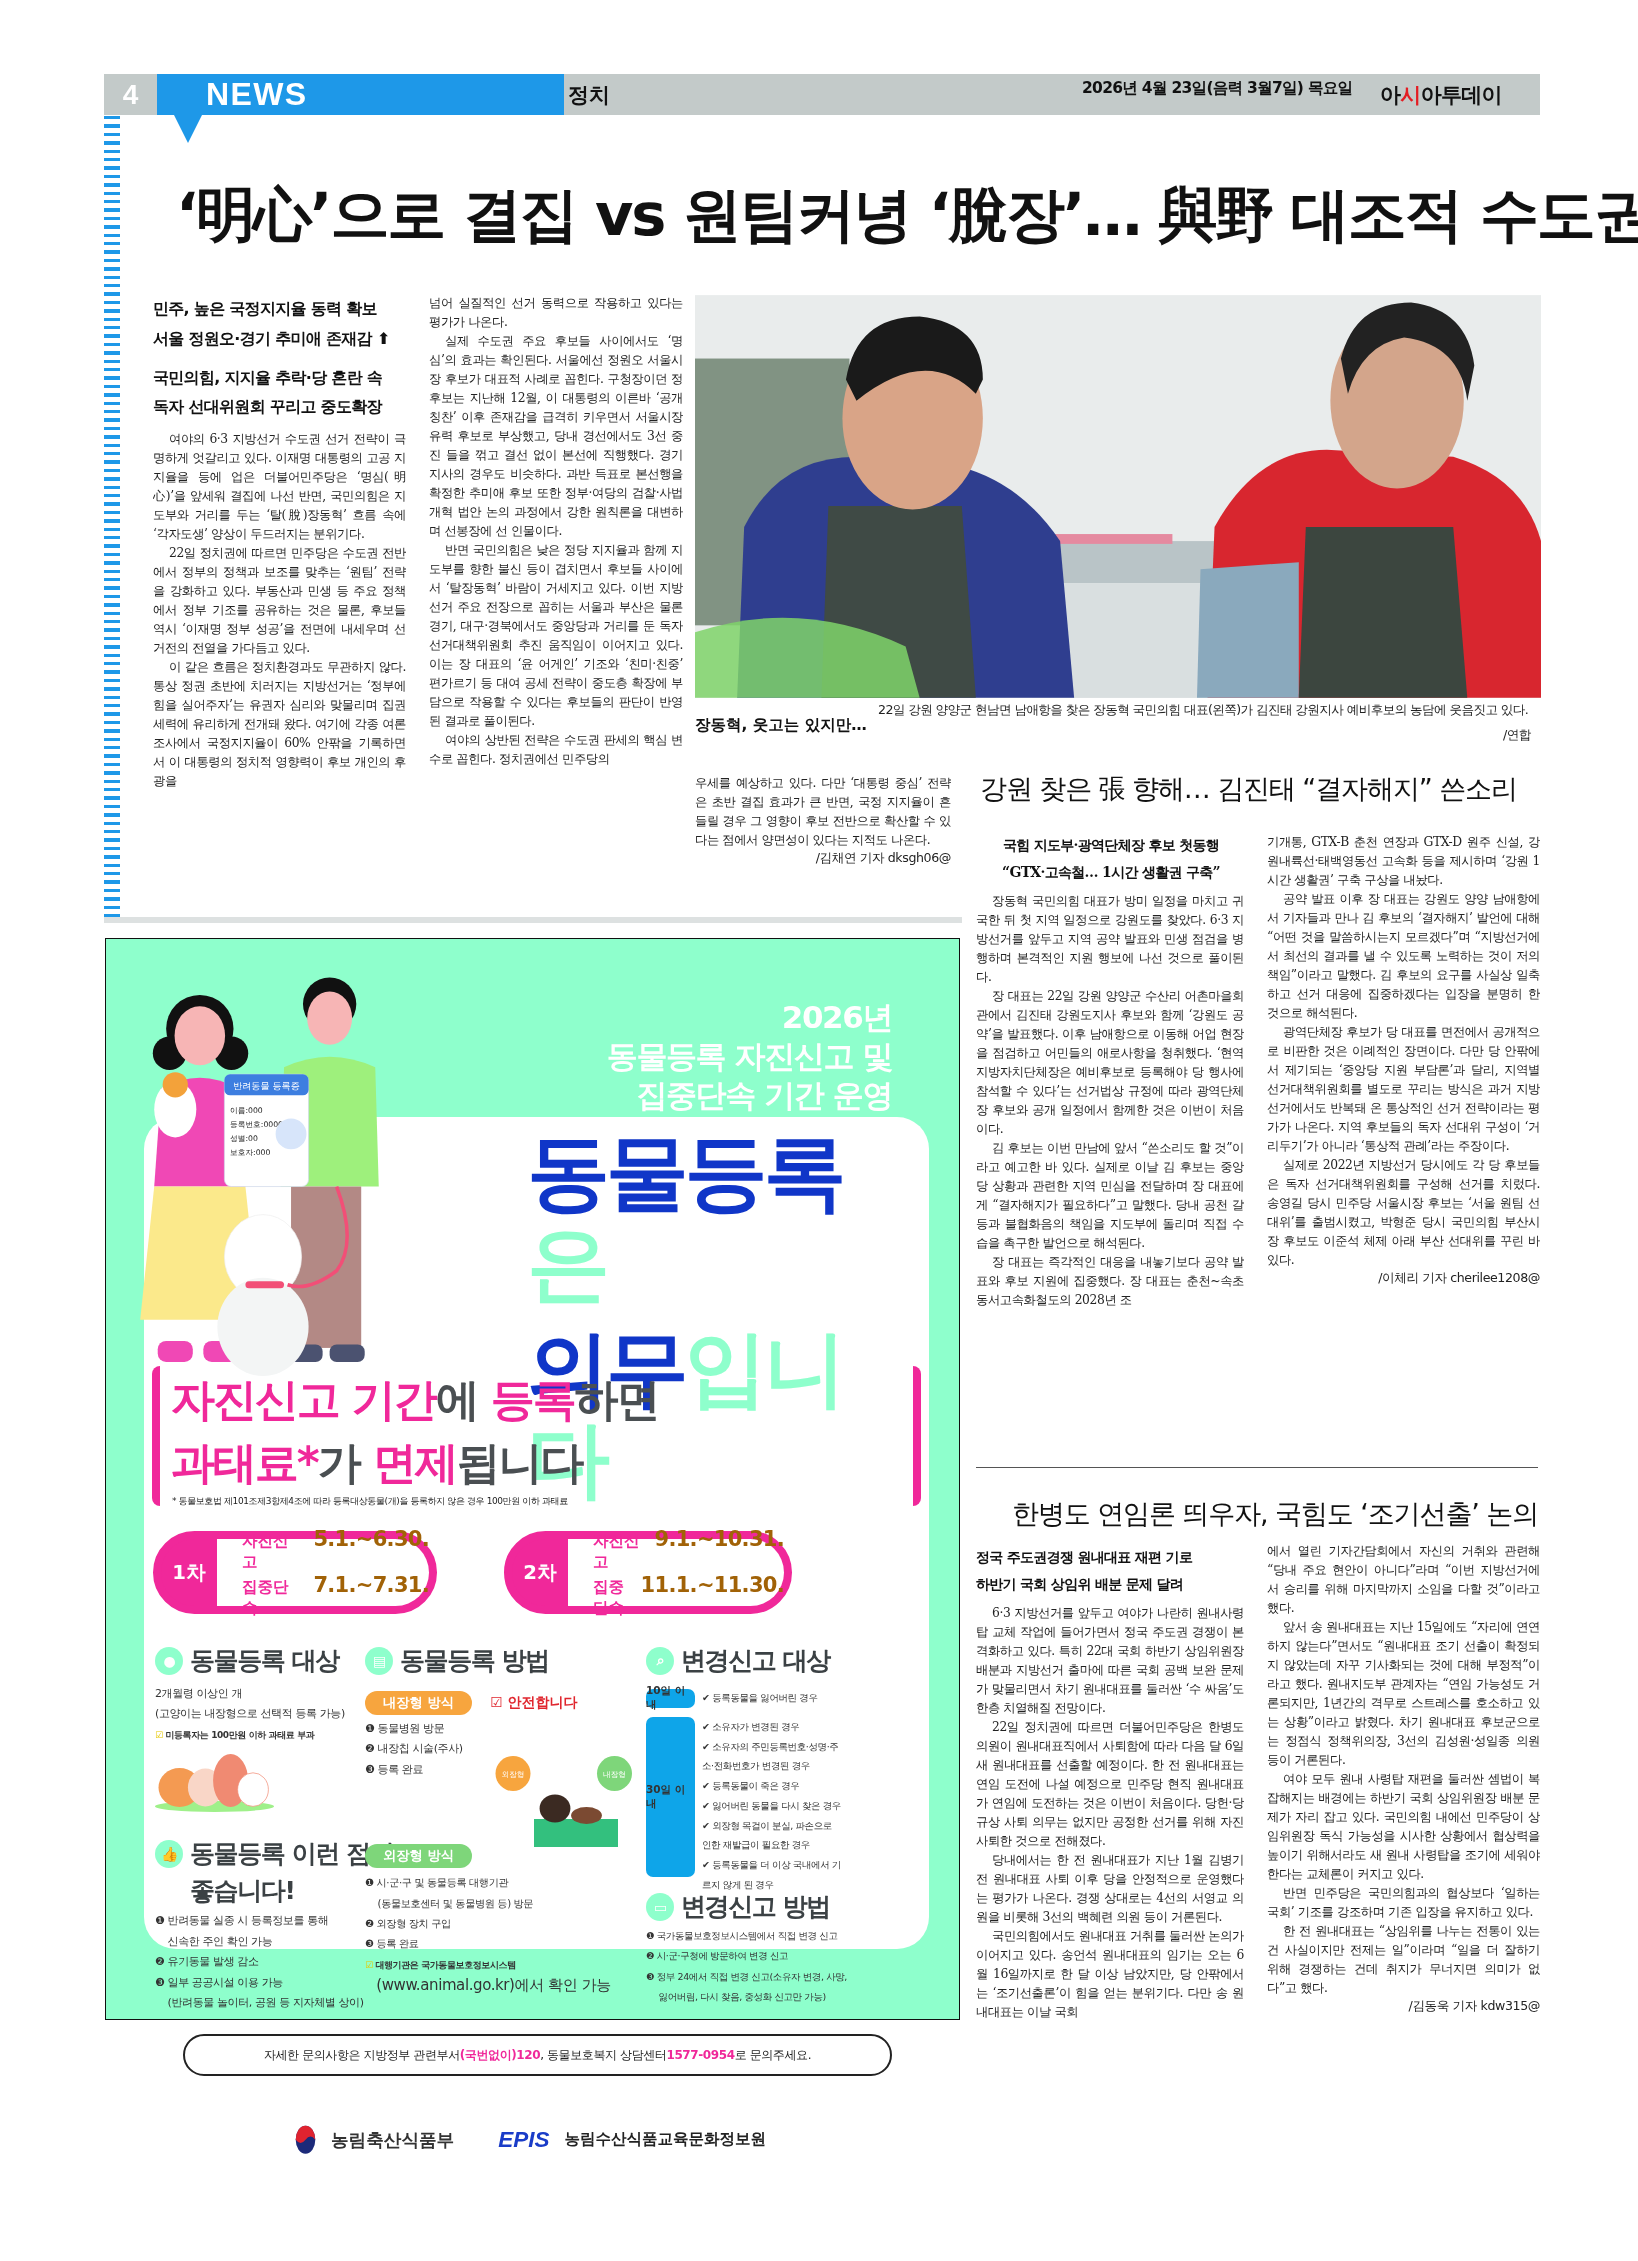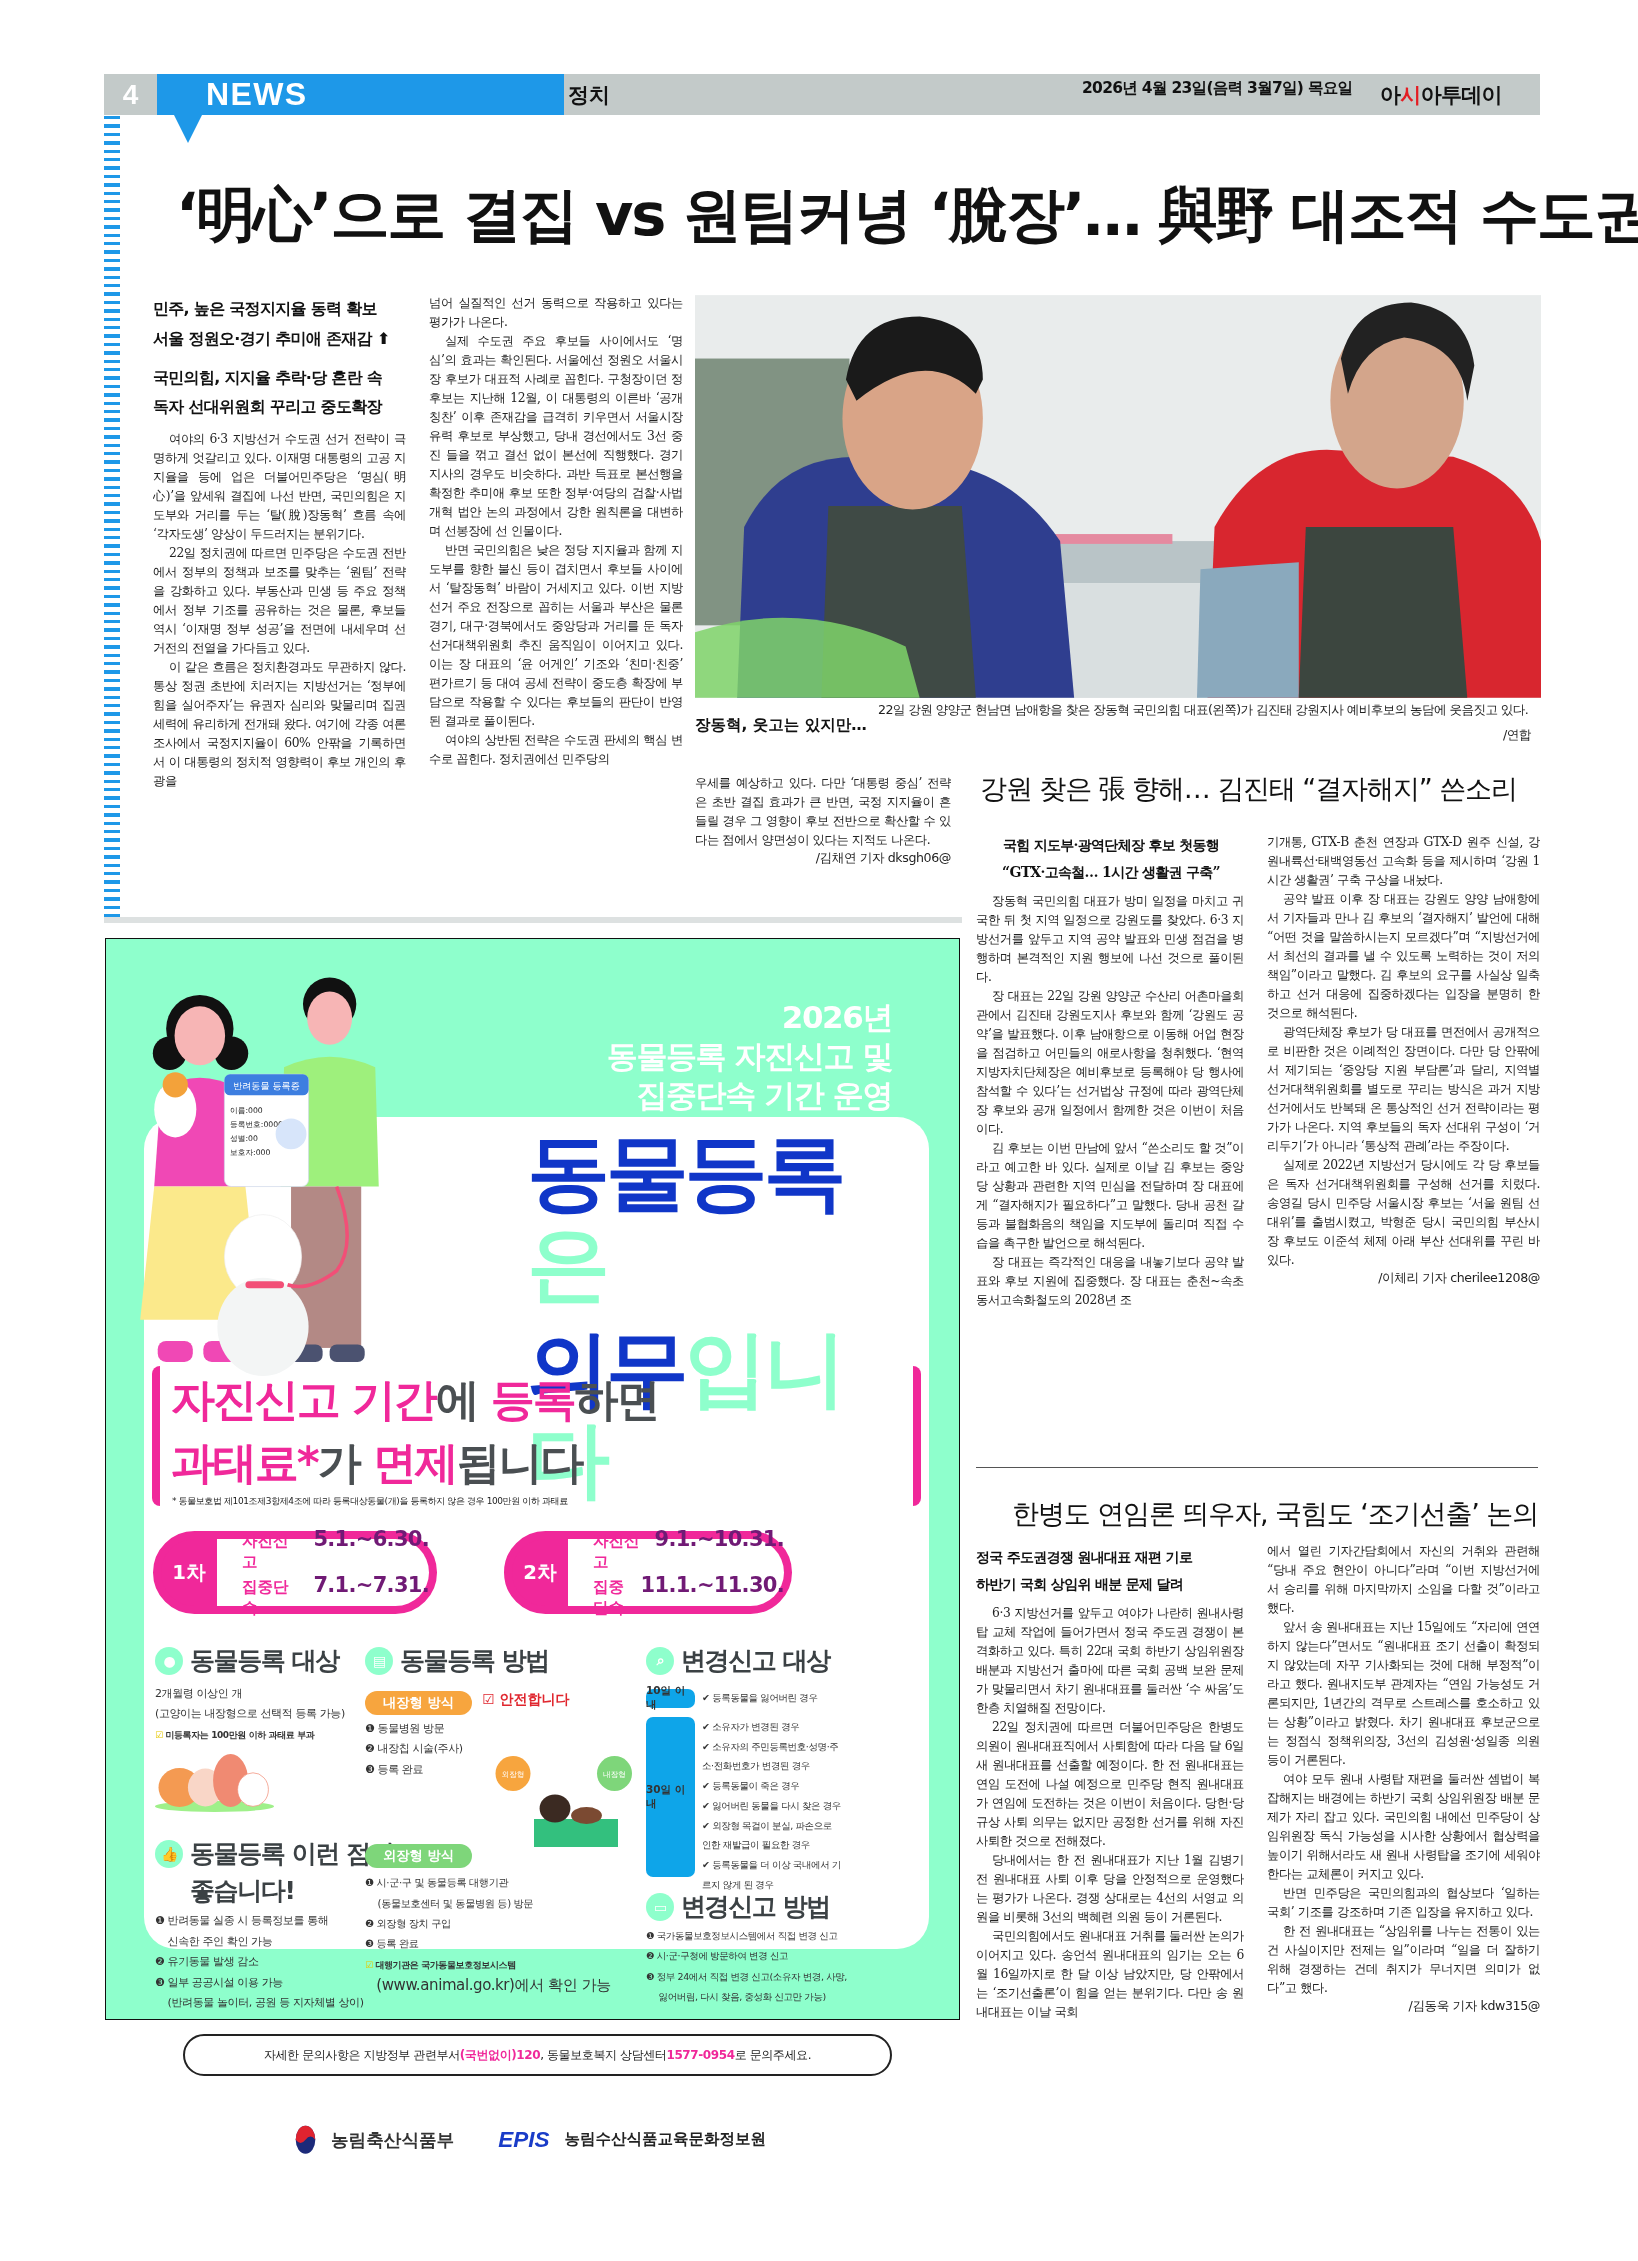--- a/index.html
+++ b/index.html
@@ -37,21 +37,21 @@
   .big{font:bold 83px "DejaVu Sans",sans-serif;letter-spacing:-4.2px;line-height:91px}
   .pink{color:#f0289a}
   .navy{color:#1036c8}
   .mint{color:#8effcc}
   .gray{color:#4a4f52}
   .period{border:8.4px solid #f0289a;border-radius:42px;display:flex;align-items:center}
   .period .lbl{width:56px;color:#fff;font:bold 19.7px "DejaVu Sans",sans-serif;text-align:center}
   .period .box{background:#fff;border-radius:0 34px 34px 0;flex:1;height:100%;display:flex;flex-direction:column;justify-content:center;padding-left:25px}
   .period .row{display:flex;align-items:baseline;gap:12.6px}
   .period .k{color:#f0289a;font:bold 15.5px "DejaVu Sans",sans-serif}
-  .period .v{color:#701a75;font:bold 21px "DejaVu Sans",sans-serif;letter-spacing:-0.7px}
+  .period .v{color:#a16207;font:bold 21px "DejaVu Sans",sans-serif;letter-spacing:-0.7px}
   .sec-h{display:flex;align-items:center;gap:7px;font:bold 25px "DejaVu Sans",sans-serif;color:#3b4144;letter-spacing:-1.4px}
   .circ{width:28px;height:28px;border-radius:50%;background:#8effcc;display:inline-flex;align-items:center;justify-content:center;color:#fff;font-size:14px}
   .ad-txt{font:11px "DejaVu Sans",sans-serif;color:#333;line-height:20.4px;letter-spacing:-0.4px}
   .pill{display:inline-block;padding:2.8px 18px;border-radius:15.5px;color:#fff;font:bold 13.3px "DejaVu Sans",sans-serif}
   .dgrey{background:#0ea5e9;border-radius:7px;font:bold 10.5px "DejaVu Sans",sans-serif;color:#333;display:flex;align-items:center;justify-content:center}
   .footer-pill{left:183px;top:2034px;width:709px;height:42px;border:2.1px solid #222;border-radius:21px;display:flex;align-items:center;justify-content:center;font:12px "DejaVu Sans",sans-serif;color:#222;letter-spacing:-0.4px}
 </style>
 </head>
 <body>
 
@@ -277,21 +277,21 @@
     <div>❸ 일부 공공시설 이용 가능</div>
     <div style="padding-left:12.6px">(반려동물 놀이터, 공원 등 지자체별 상이)</div>
   </div>
 </div>
 
 <div class="abs" style="left:365px;top:1644px;width:267px">
   <div class="sec-h">
       <span class="circ">▤</span>
       <span>동물등록 방법</span>
     </div>
-  <div style="margin-top:14px;display:flex;gap:10px">
+  <div style="margin-top:14px;display:flex;align-items:center;gap:18px">
     <span class="pill" style="background:#f7a53e">내장형 방식</span>
     <span style="color:#e0262e;font:bold 14px 'DejaVu Sans',sans-serif"><span>☑</span> <span>안전합니다</span></span>
   </div>
   <div class="ad-txt" style="margin-top:4.2px">
     <div>❶ 동물병원 방문</div>
     <div>❷ 내장칩 시술(주사)</div>
     <div>❸ 등록 완료</div>
   </div>
 </div>
 <svg class="abs" style="left:492px;top:1756px" width="140" height="91" viewBox="0 0 200 130">

